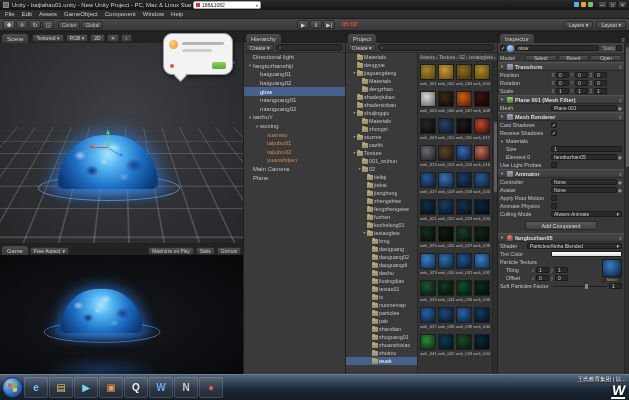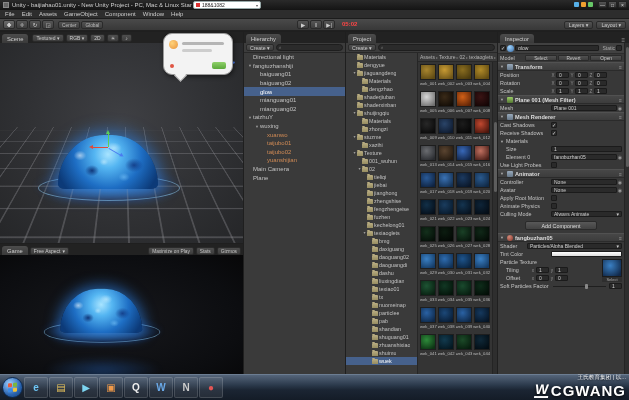--- a/index.html
+++ b/index.html
@@ -978,15 +978,14 @@
       <div class="tbicon" style="color: rgb(106, 169, 232);">W</div>
       <div class="tbicon" style="color: rgb(204, 204, 204);">N</div>
       <div class="tbicon" style="color: rgb(226, 85, 85);">●</div>
     </div>
 </div>
 
 <div class="watermark">
   <div class="wm-line">王氏教育集团 | 以...</div>
   <div class="wm-brand">
     <span class="wm-logo">W</span>
-    <span>CGWANG</span>
   </div>
 </div>
 
 </body></html>

